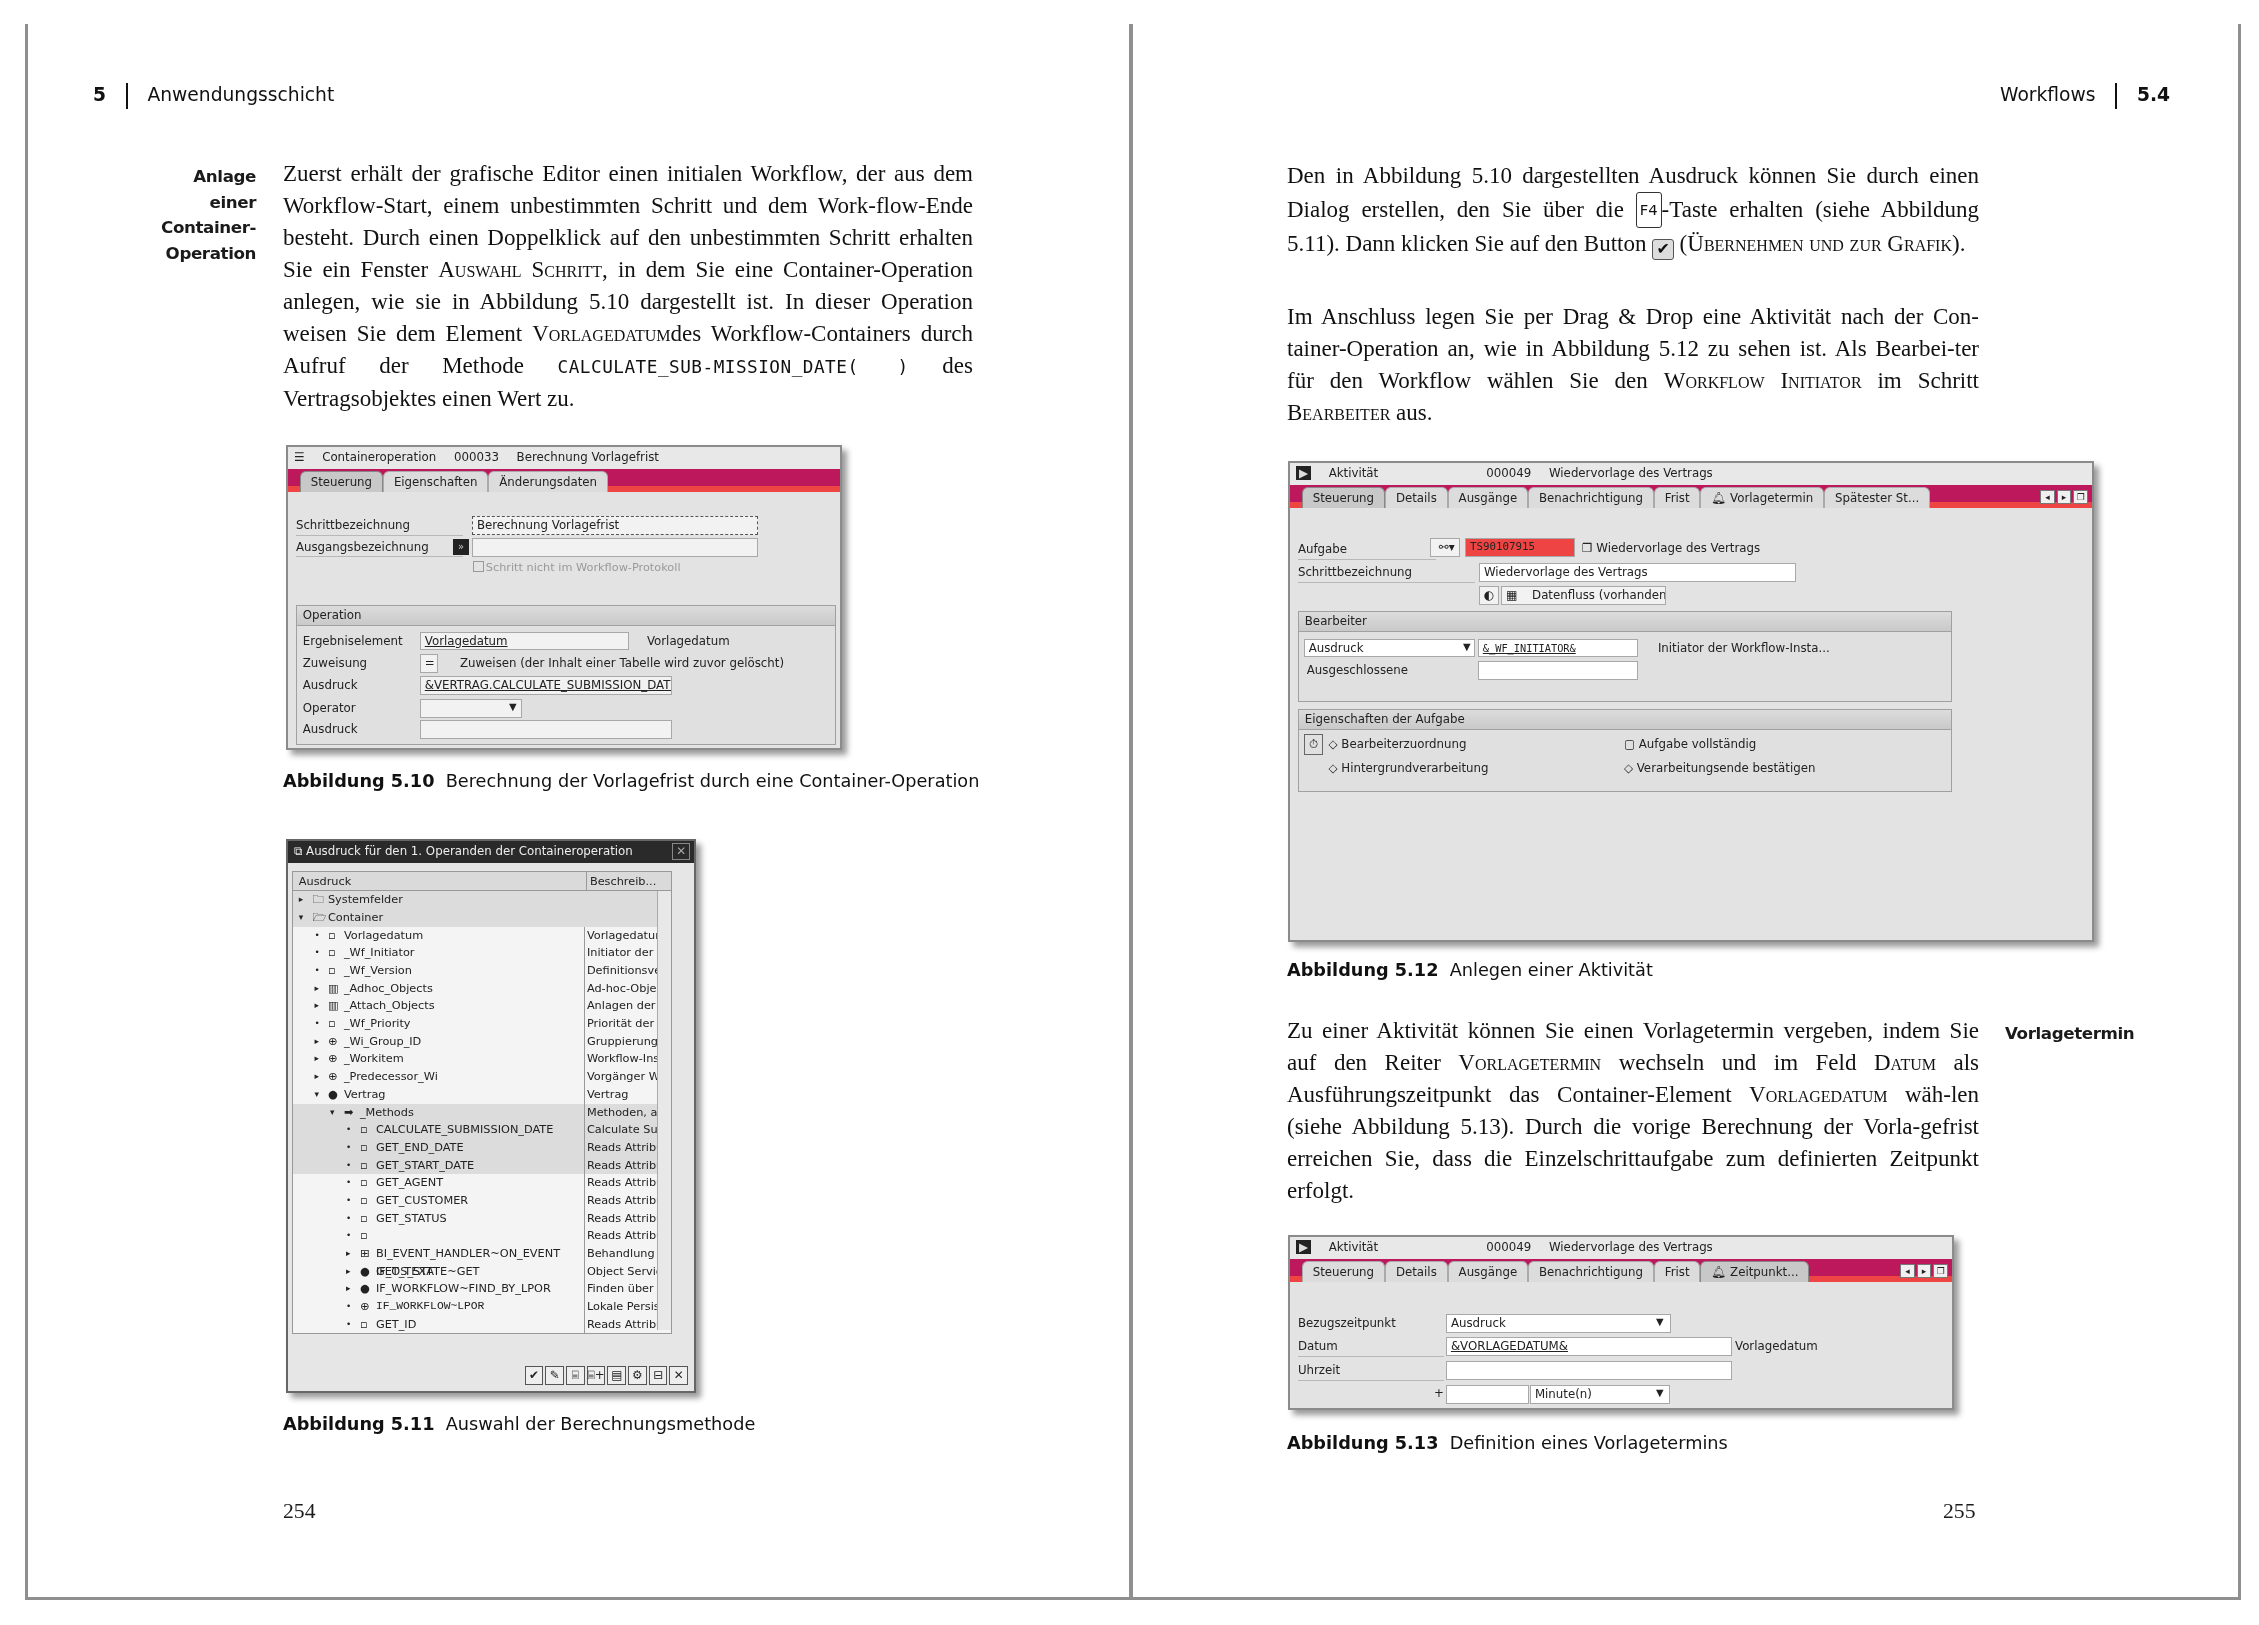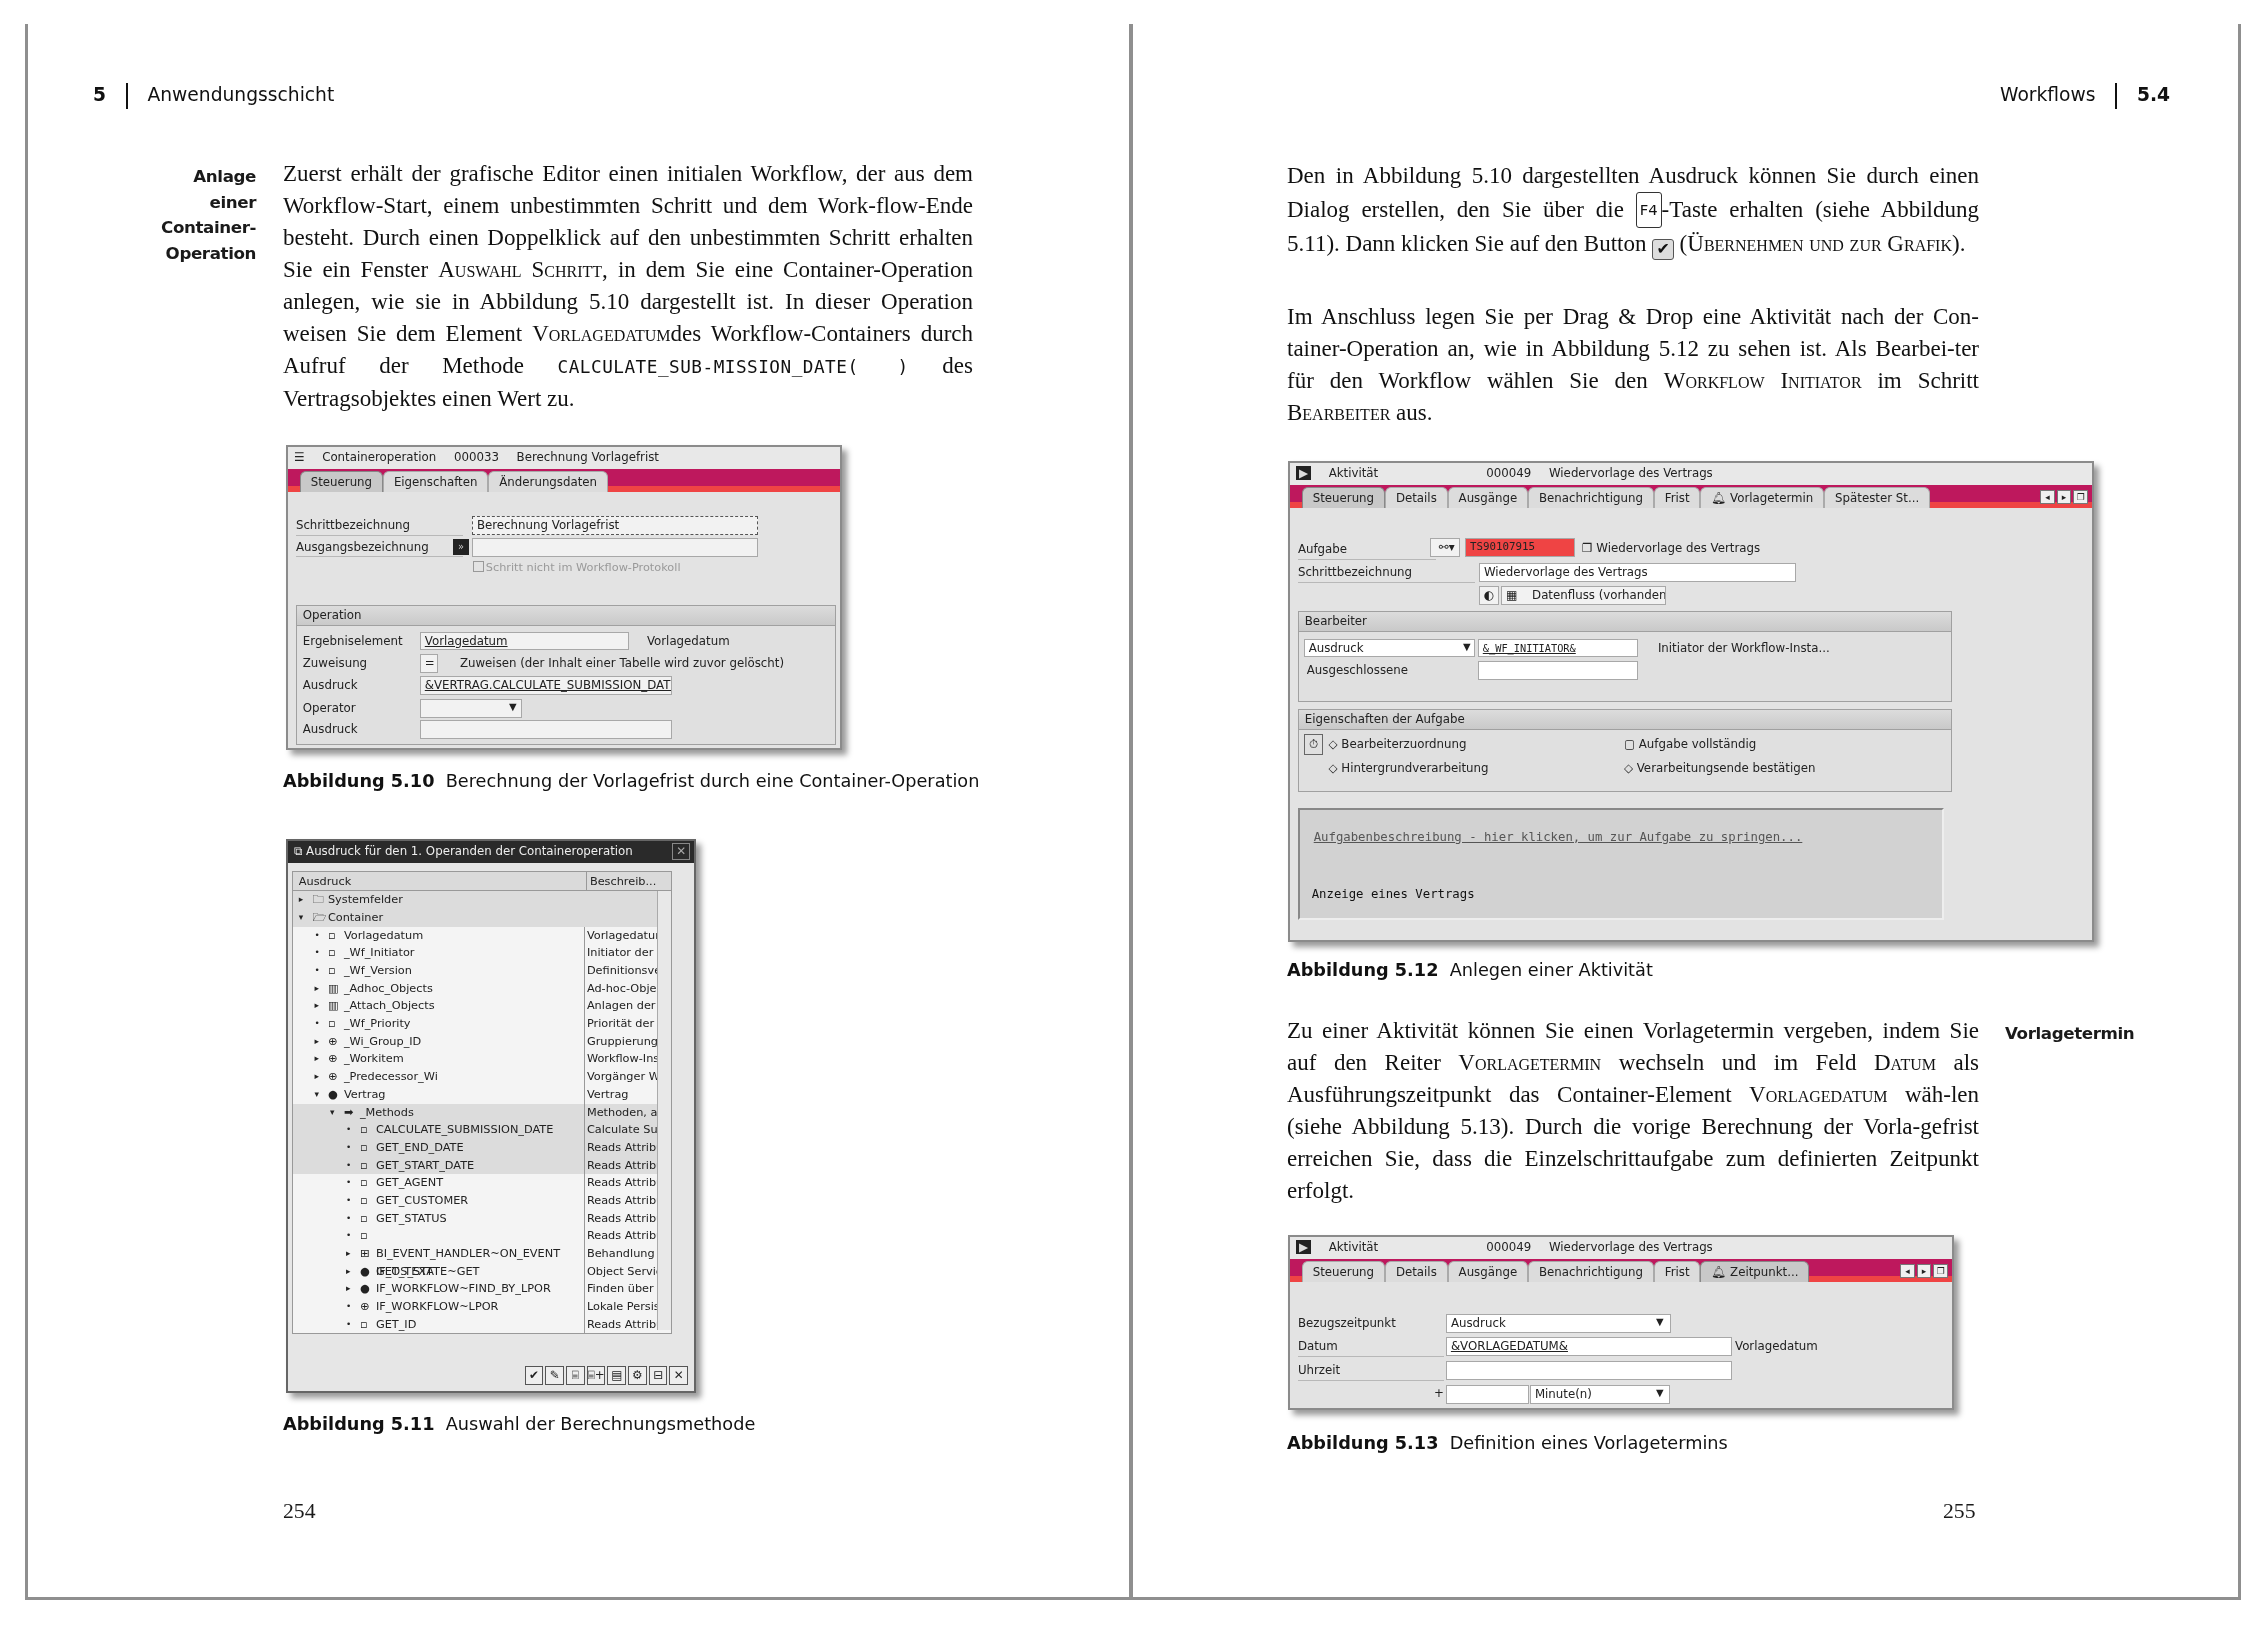--- a/index.html
+++ b/index.html
@@ -254,21 +254,21 @@
         </div>
         <div class="trow">
           <span class="nm" style="left: 53px; font-size: 8.9px;">▸</span>
           <span class="nm" style="left: 67px;">●</span>
           <span class="nm" style="left: 83px;">IF_WORKFLOW~FIND_BY_LPOR</span>
           <span class="ds">Finden über Lo</span>
         </div>
         <div class="trow">
           <span class="nm" style="left: 53px; font-size: 8.9px;">•</span>
           <span class="nm" style="left: 67px;">⊕</span>
-          <span class="nm" style="left: 83px;">IF_WORKFLOW~LPOR</span>
+          <span class="nm" style="left: 83px; font-family: Liberation Mono, monospace;">IF_WORKFLOW~LPOR</span>
           <span class="ds">Lokale Persiste</span>
         </div>
         <div class="trow">
           <span class="nm" style="left: 53px; font-size: 8.9px;">•</span>
           <span class="nm" style="left: 67px;">▫</span>
           <span class="nm" style="left: 83px;">GET_ID</span>
           <span class="ds">Reads Attribut</span>
         </div>
       </div>
     <div class="vsb"></div>
@@ -323,24 +323,20 @@
     <div class="fld" style="left:179px;top:49px;width:160px;background:#fff"></div>
   </div>
   <div class="grp" style="left:7.9px;top:246px;width:654px;height:83px">
     <div class="grp-h">Eigenschaften der Aufgabe</div>
     <span style="position:absolute;left:4.9px;top:23.6px;width:19.7px;height:21.7px;border:1px solid #666;text-align:center;line-height:19.7px">⏱</span>
     <span class="lbl" style="left:29.6px;top:26.6px">◇ <span>Bearbeiterzuordnung</span></span>
     <span class="lbl" style="left:325px;top:26.6px">▢ <span>Aufgabe vollständig</span></span>
     <span class="lbl" style="left:29.6px;top:51px">◇ <span>Hintergrundverarbeitung</span></span>
     <span class="lbl" style="left:325px;top:51px">◇ <span>Verarbeitungsende bestätigen</span></span>
   </div>
-  <div style="position:absolute;left:7.9px;top:345px;width:646px;height:112px;background:#d2d2d2;border:2px solid #888;border-right-color:#eee;border-bottom-color:#eee;font-family:'DejaVu Sans Mono',monospace;font-size:12.3px">
-    <div style="position:absolute;left:13.8px;top:19.7px;width:552px;text-decoration:underline;color:#555;line-height:14.8px">Aufgabenbeschreibung - hier klicken, um zur Aufgabe zu springen...</div>
-    <div style="position:absolute;left:11.8px;top:77px;color:#111">Anzeige eines Vertrags</div>
-  </div>
 </div>
 <div class="caption" style="left:1287px;top:960px">
   <b>Abbildung 5.12</b>&nbsp;&nbsp;<span>Anlegen einer Aktivität</span>
 </div>
 
 <div class="margin-note" style="left:2005px;top:1021px">Vorlagetermin</div>
 
 <div class="body-text" style="left:1287px;top:1015px;width:692px">
   <span>Zu einer Aktivität können Sie einen Vorlagetermin vergeben, indem Sie auf den Reiter </span><span class="sc">Vorlagetermin</span><span> wechseln und im Feld </span><span class="sc">Datum</span><span> als Ausführungszeitpunkt das Container-Element </span><span class="sc">Vorlagedatum</span><span> wäh-len (siehe Abbildung 5.13). Durch die vorige Berechnung der Vorla-gefrist erreichen Sie, dass die Einzelschrittaufgabe zum definierten Zeitpunkt erfolgt.</span>
 </div>

